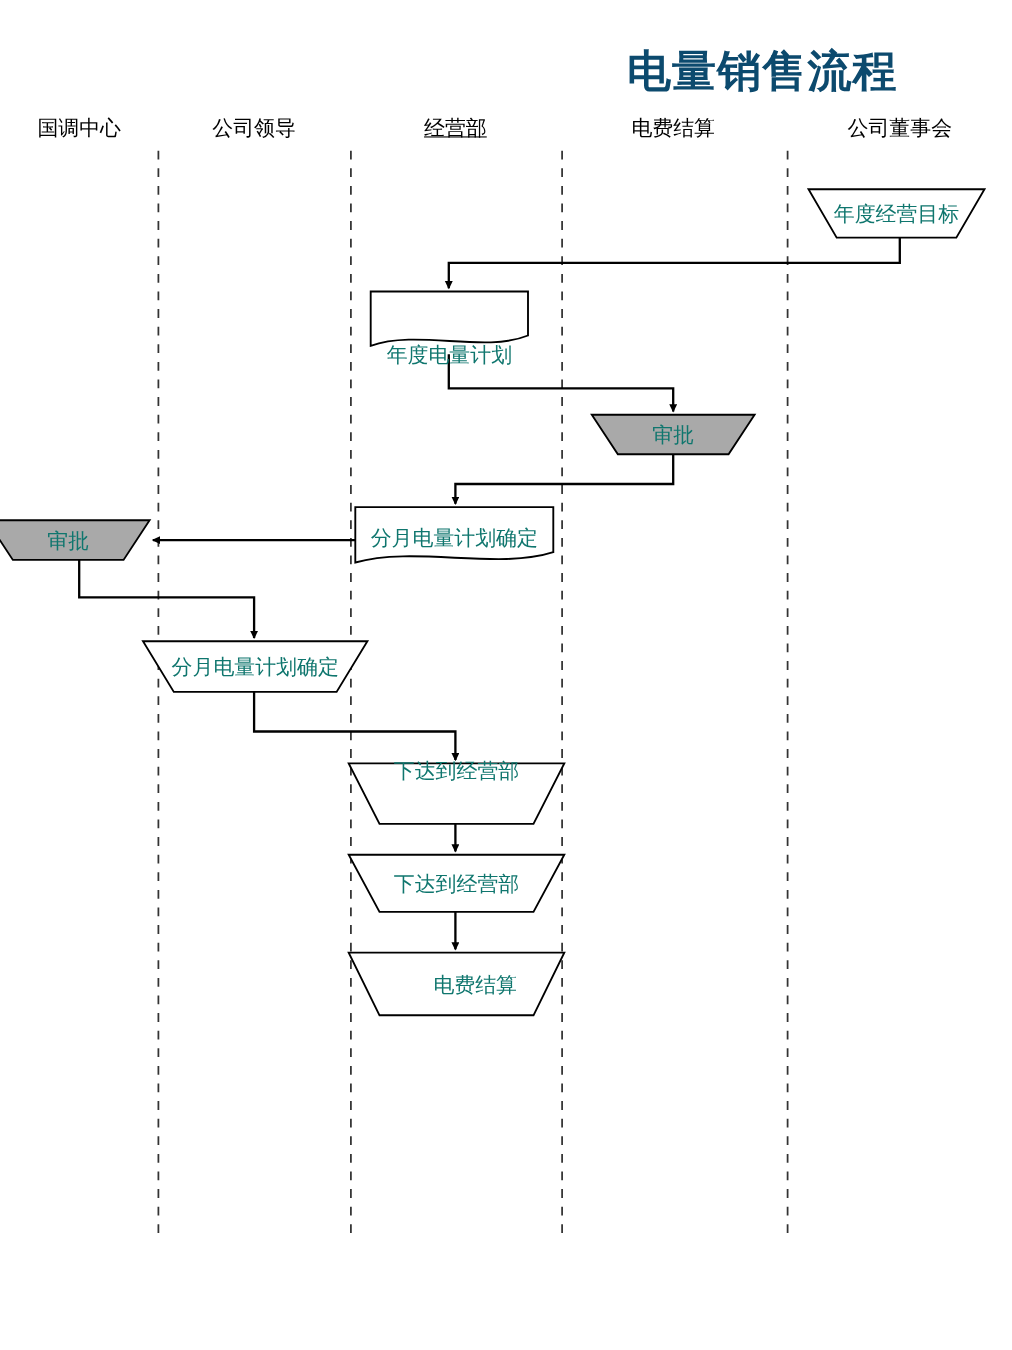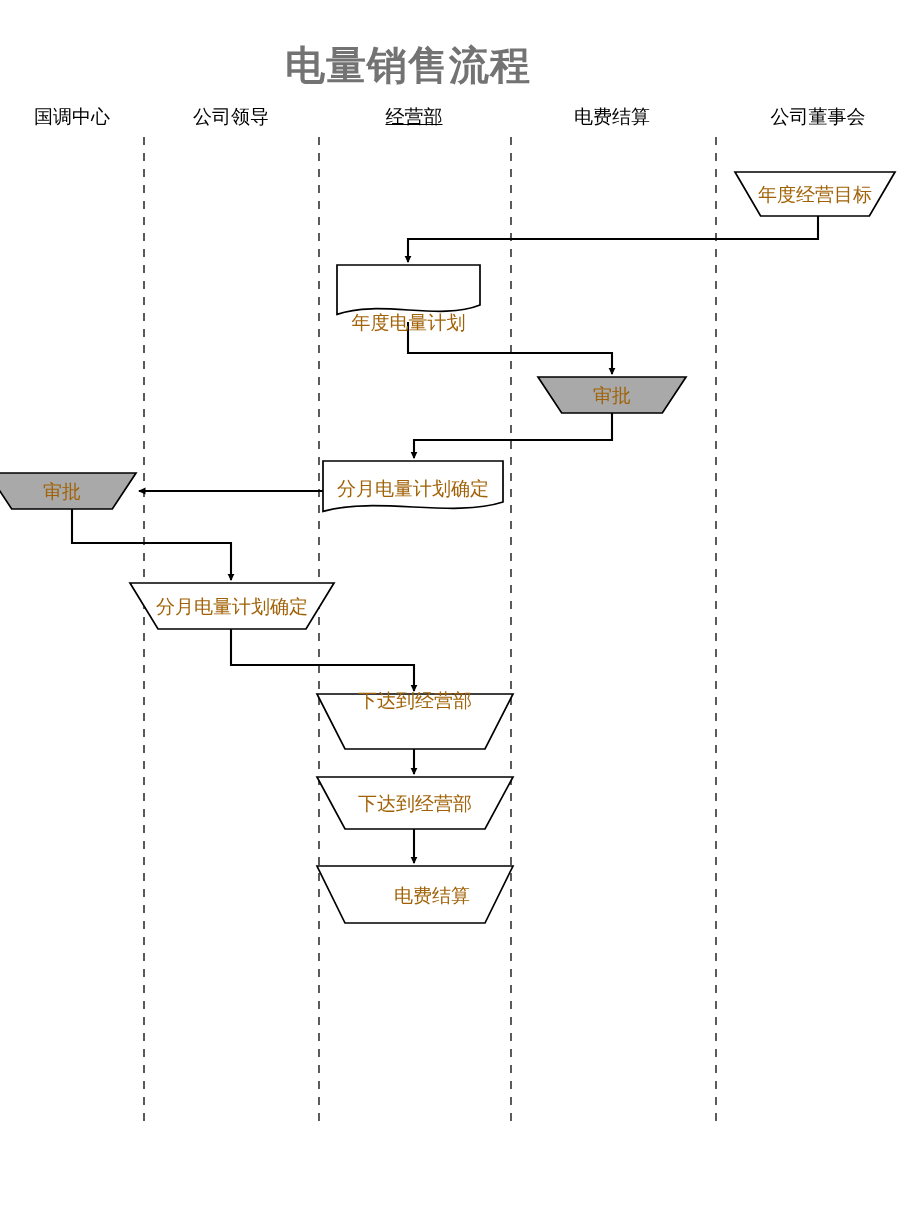--- a/index.html
+++ b/index.html
@@ -24,40 +24,40 @@
     top: 0;
     left: 0;
     width: 920px;
     height: 1227px;
   }
   .title {
     position: absolute;
     top: 42px;
     left: 0;
     width: 816px;
-    text-align: center;
+    text-align: right;
     font-family: "DejaVu Sans", "Liberation Sans", sans-serif;
     font-size: 40px;
     font-weight: bold;
     letter-spacing: 1px;
-    color: #737373;
+    color: #0c4a6e;
     line-height: 46px;
   }
   .lane-header {
     position: absolute;
     text-align: center;
     font-size: 19px;
     color: #000000;
     white-space: nowrap;
   }
   .node-label {
     position: absolute;
     text-align: center;
     font-size: 19px;
-    color: #a16207;
+    color: #0f766e;
     white-space: nowrap;
     pointer-events: none;
   }
 </style>
 </head>
 <body>
 
 <div id="canvas">
 
   <div class="title">电量销售流程</div>

